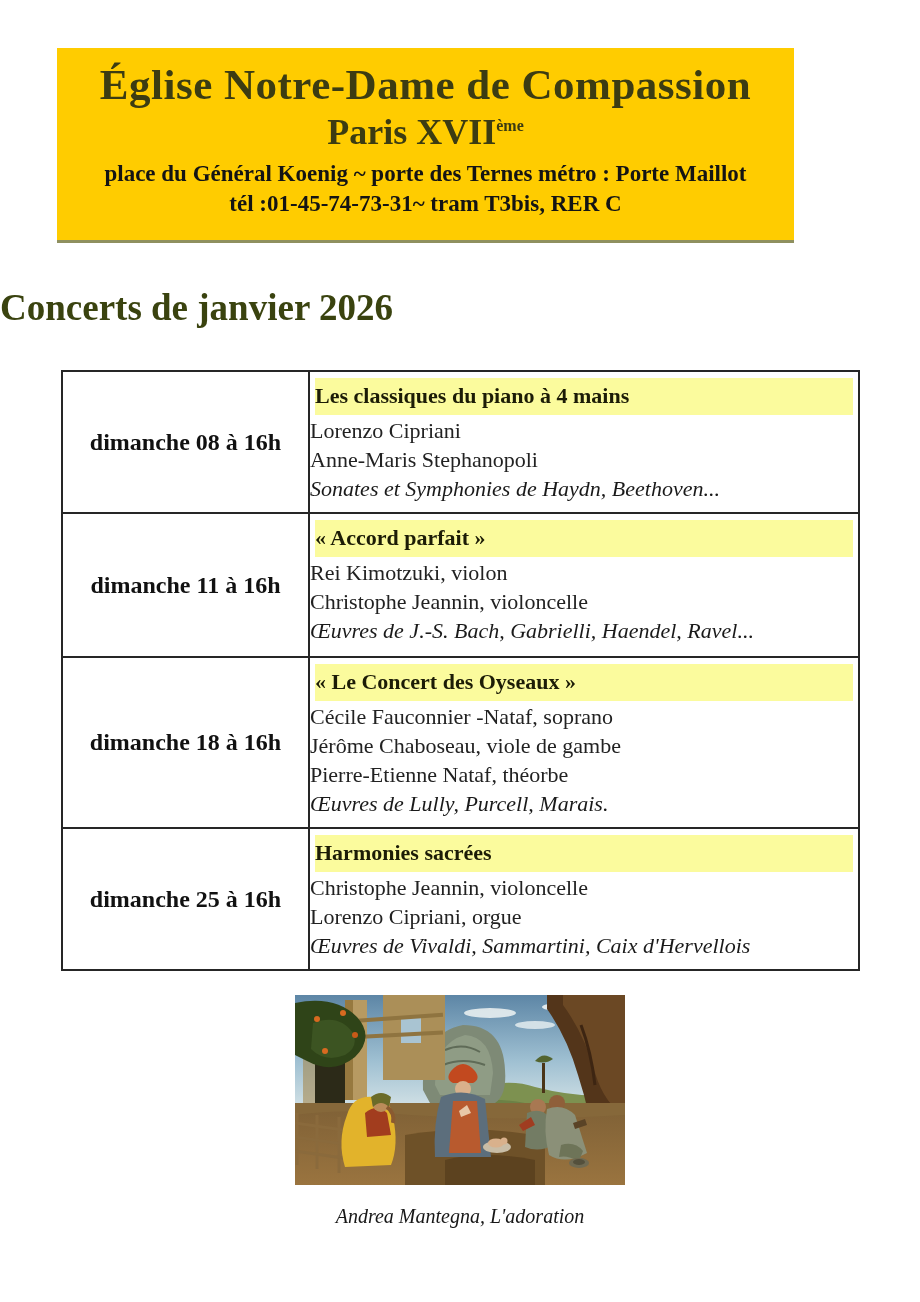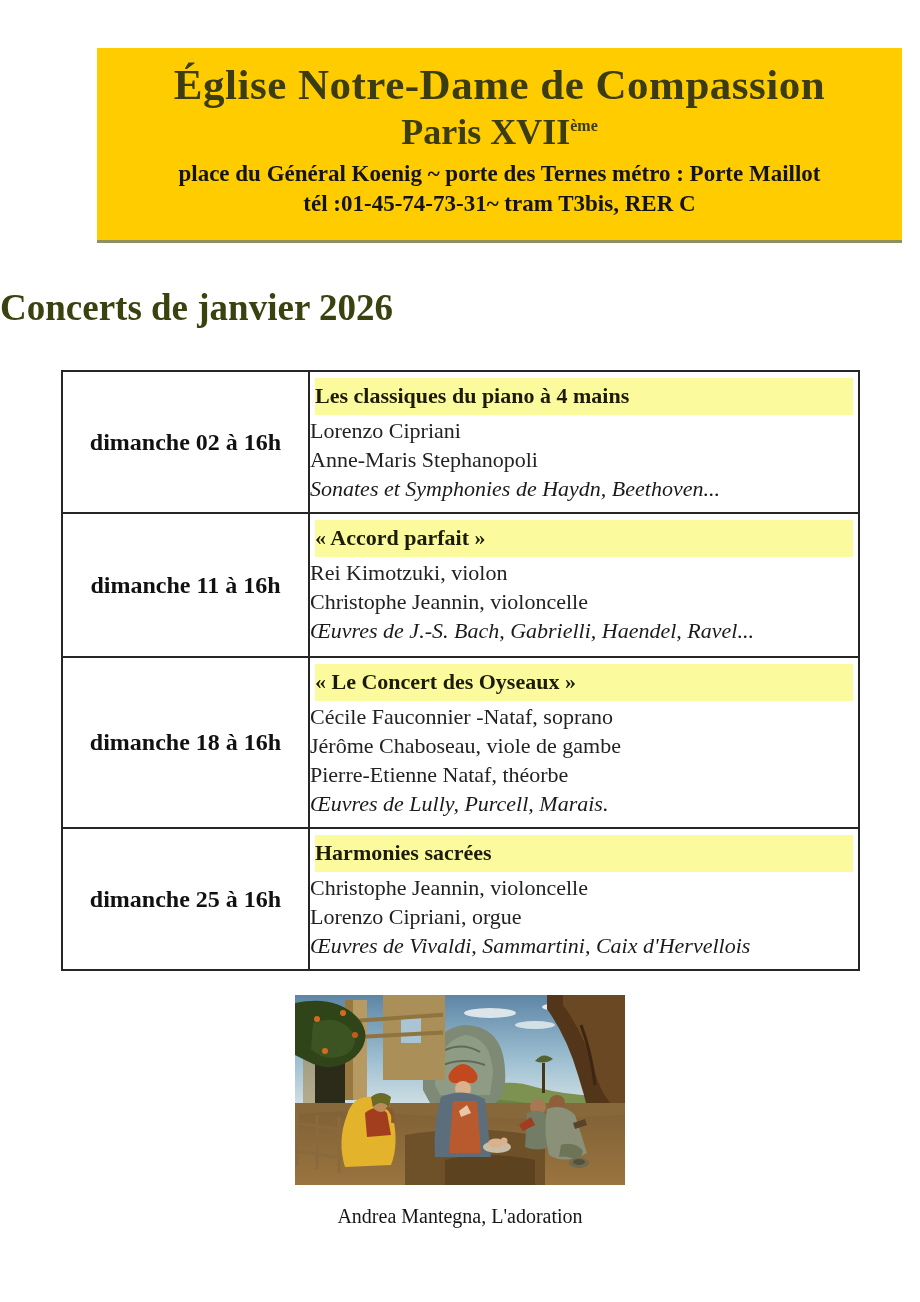--- a/index.html
+++ b/index.html
@@ -9,26 +9,25 @@
     font-family:"Liberation Serif", serif;
     color:#1f1f1f;
     position:relative;
     overflow:hidden;
   }
 
   
   .banner{
     position:absolute;
     left:57px; top:48px;
-    width:805px; height:195px;
+    width:737px; height:195px;
     background:#FFCC00;
     border-bottom:3px solid #8f905f;
     text-align:center;
     box-sizing:border-box;
-    margin-left:40px;
   }
   .banner-title{
     margin-top:12px;
     font-size:43px;
     font-weight:bold;
     color:#3C3C12;
     letter-spacing:0.5px;
   }
   .banner-sub{
     font-size:36px;
@@ -124,20 +123,21 @@
   .painting-wrap{
     position:absolute;
     left:295px; top:995px;
     width:330px; height:190px;
   }
   .caption{
     position:absolute;
     left:0; top:1205px;
     width:920px;
     text-align:center;
+    font-style:italic;
     font-size:20px;
     color:#171717;
   }
 </style>
 </head>
 <body>
 
 <div class="banner">
   <div class="banner-title">Église Notre-Dame de Compassion</div>
   <div class="banner-sub">
@@ -145,21 +145,21 @@
   </div>
   <div class="banner-addr">place du Général Koenig ~ porte des Ternes  métro : Porte Maillot</div>
   <div class="banner-tel">tél :01-45-74-73-31~ tram T3bis, RER C</div>
 </div>
 
 <div class="section-title">Concerts de janvier 2026</div>
 
 <div class="concert-table">
 
   <div class="c-row r1">
-    <div class="c-date">dimanche 02 à 16h</div>
+    <div class="c-date">dimanche 08 à 16h</div>
     <div class="c-details">
       <span class="c-title">Les classiques du piano à 4 mains</span>
       <div class="c-line">Lorenzo Cipriani</div>
       <div class="c-line">Anne-Maris Stephanopoli</div>
       <div class="c-program">Sonates et Symphonies de Haydn, Beethoven...</div>
     </div>
   </div>
 
   <div class="c-row r2">
     <div class="c-date">dimanche 11 à 16h</div>

